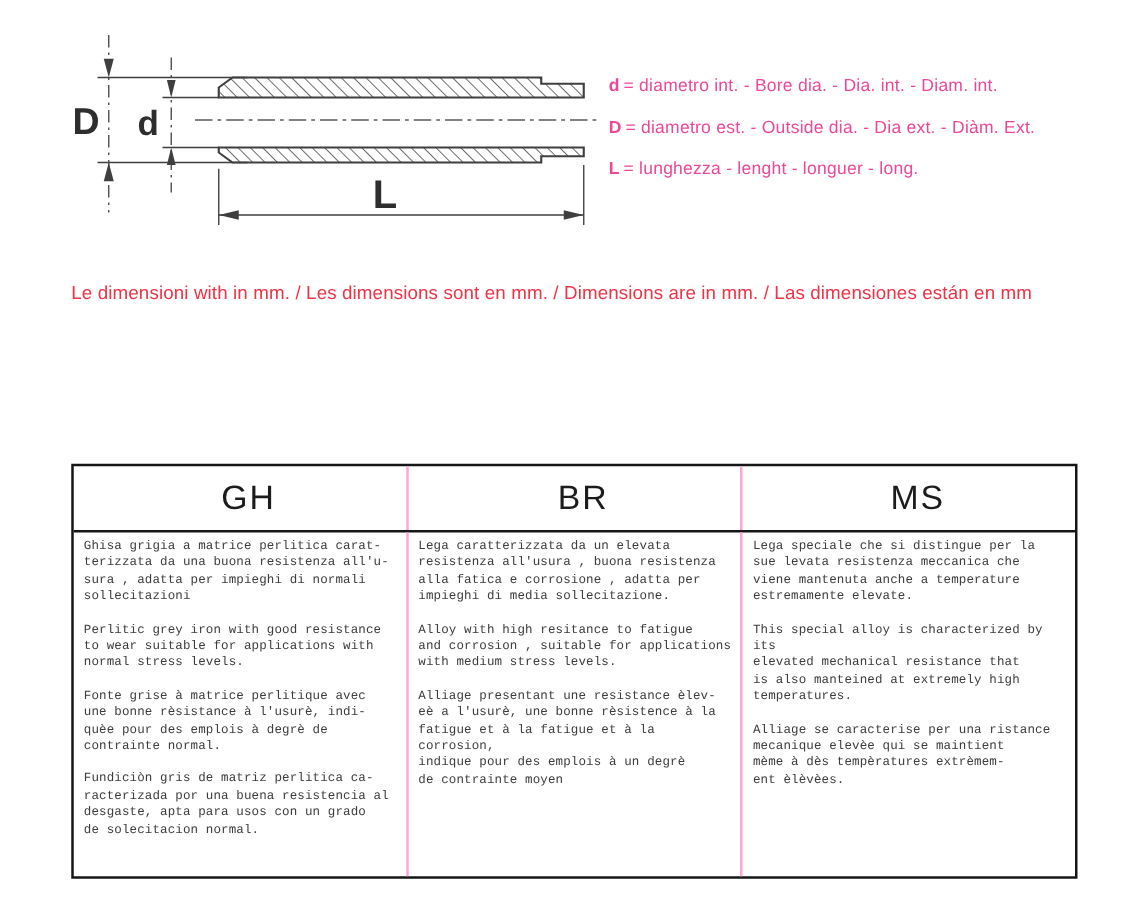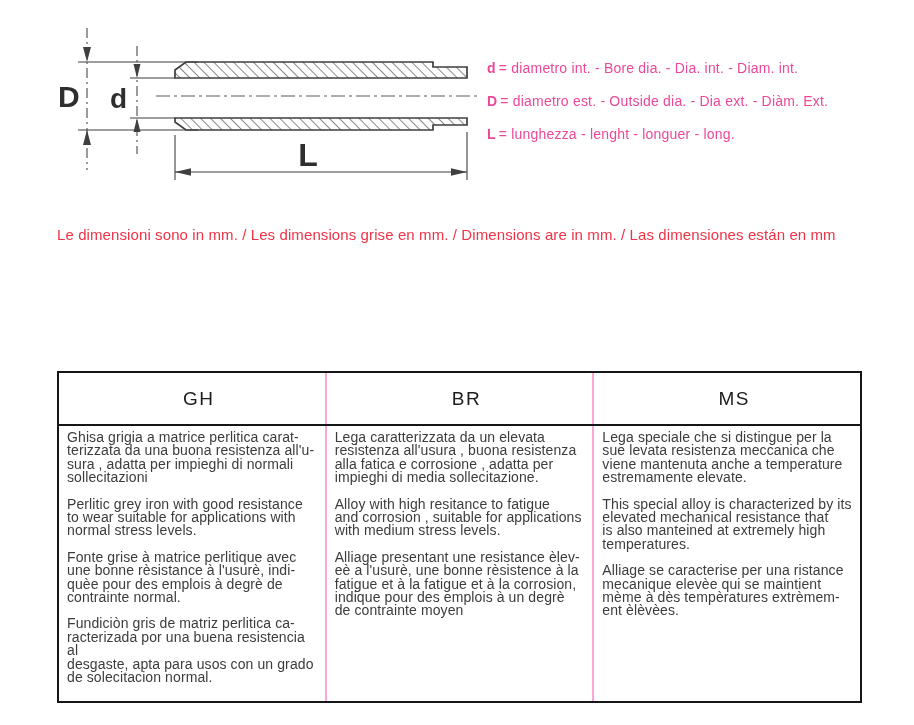--- a/index.html
+++ b/index.html
@@ -22,30 +22,30 @@
     letter-spacing:.1px;white-space:nowrap;
   }
   
   .mat-table{
     position:absolute;left:57px;top:371px;width:805px;height:332px;
     border:2px solid #161616;box-sizing:border-box;display:flex;flex-direction:column;
   }
   .mat-head{display:flex;flex:0 0 51px;border-bottom:2px solid #161616;}
   .mat-head .hcell{
     flex:1 1 0;display:flex;align-items:center;justify-content:center;
-    font-size:19px;letter-spacing:1.5px;color:#1c1c1c;font-weight:500;padding-left:14px;
+    font-size:27px;letter-spacing:1.5px;color:#1c1c1c;font-weight:500;padding-left:14px;
   }
   .mat-body{display:flex;flex:1 1 auto;}
   .hcell + .hcell, .bcell + .bcell{border-left:2px solid #f9a8d4;}
   .bcell{
     flex:1 1 0;padding:5px 7px 4px 8px;box-sizing:border-box;overflow:hidden;
   }
   .bcell p{
-    margin:0 0 13px 0;color:#3c3c3c;font-size:14px;line-height:13.4px;
-    letter-spacing:.1px;white-space:pre-line;
+    margin:0 0 13px 0;color:#3c3c3c;font-size:10px;line-height:13.4px;
+    letter-spacing:.1px;white-space:pre-line;font-family:Liberation Mono, monospace;
   }
   .bcell p:last-child{margin-bottom:0;}
 </style>
 </head>
 <body>
 
 <div class="page">
 
   <svg class="drawing" viewBox="0 0 430 200" xmlns="http://www.w3.org/2000/svg">
     <defs>
@@ -88,21 +88,21 @@
       <b>d</b><span>= diametro int. - Bore dia. - Dia. int. - Diam. int.</span>
     </div>
     <div class="legend-line">
       <b>D</b><span>= diametro est. - Outside dia. - Dia ext. - Diàm. Ext.</span>
     </div>
     <div class="legend-line">
       <b>L</b><span>= lunghezza - lenght - longuer - long.</span>
     </div>
   </div>
 
-  <div class="dim-note">Le dimensioni sono in mm. / Les dimensions grise en mm. / Dimensions are in mm. / Las dimensiones están en mm</div>
+  <div class="dim-note">Le dimensioni with in mm. / Les dimensions sont en mm. / Dimensions are in mm. / Las dimensiones están en mm</div>
 
   <div class="mat-table">
     <div class="mat-head">
       <div class="hcell">GH</div>
       <div class="hcell">BR</div>
       <div class="hcell">MS</div>
     </div>
     <div class="mat-body">
       <div class="bcell">
         <p>Ghisa grigia a matrice perlitica carat-

